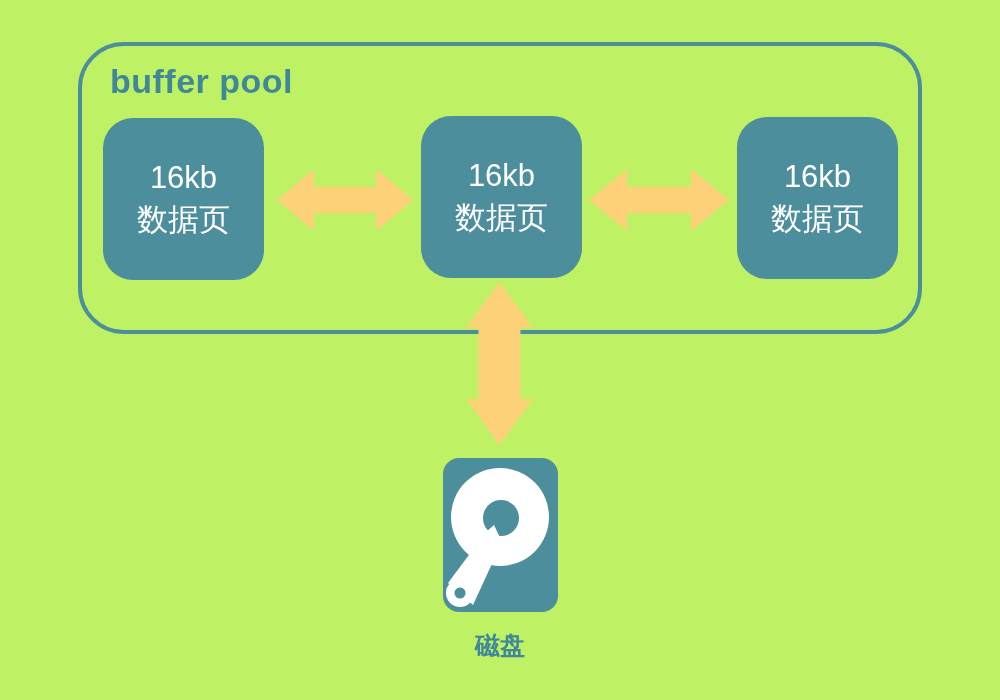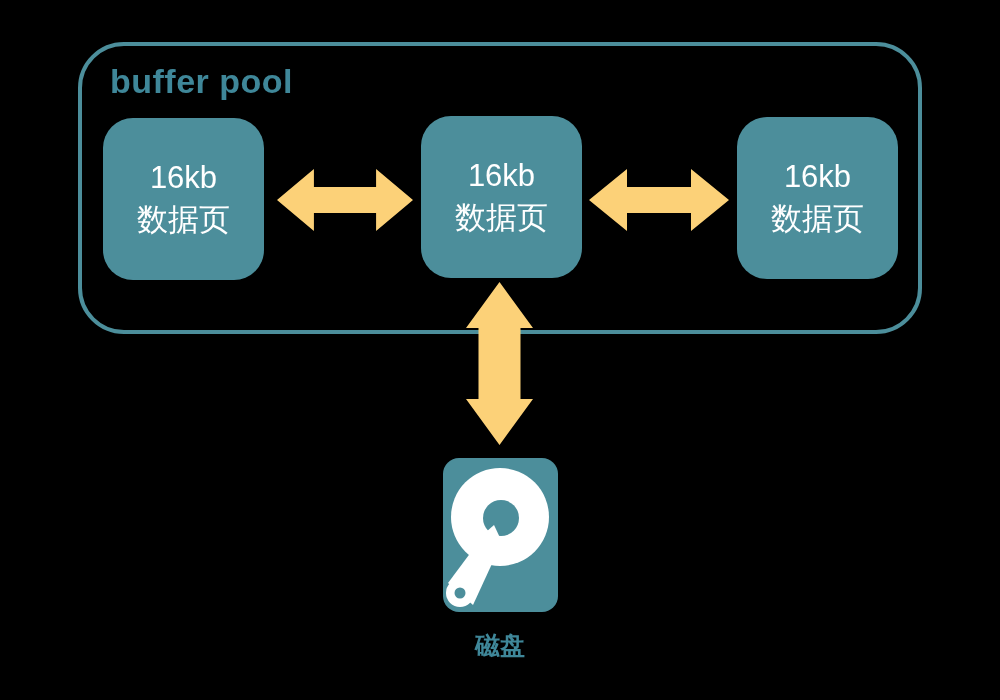--- a/index.html
+++ b/index.html
@@ -72,21 +72,21 @@
     width: 160px;
     text-align: center;
     font-size: 25px;
     font-weight: bold;
     color: #3f8799;
   }
 </style>
 </head>
 <body>
 
-<div class="canvas" style="background: #000000;">
+<div class="canvas" style="background: #bef264;">
 
   <div class="pool" style="border-color: rgb(76, 142, 155);"></div>
 
   <div class="pool-title" style="color: rgb(63, 135, 153);">buffer pool</div>
 
   <div class="page-box pos-left" style="background: rgb(76, 142, 155);">
     <div>16kb</div>
     <div>数据页</div>
   </div>
 

